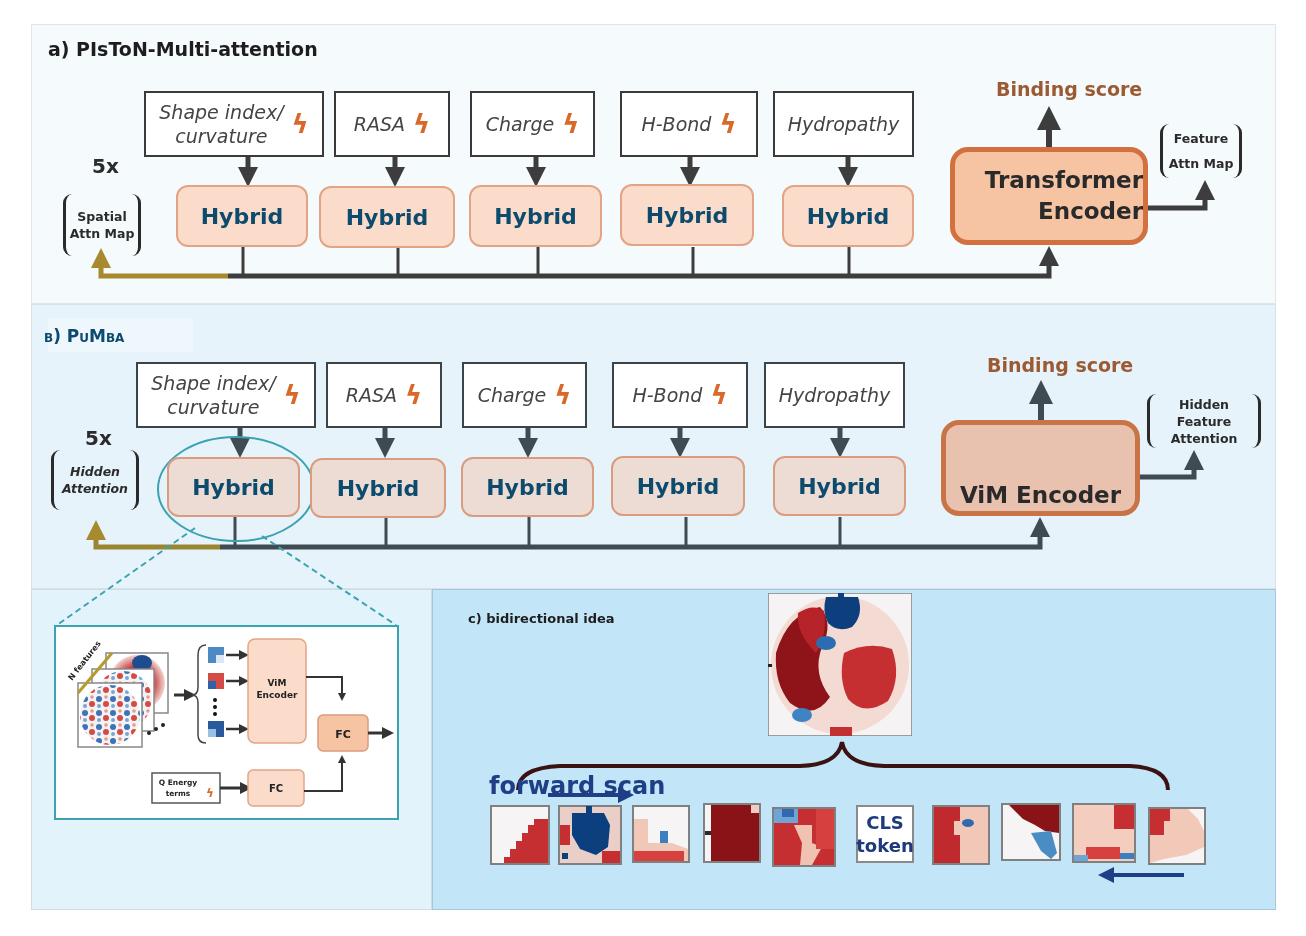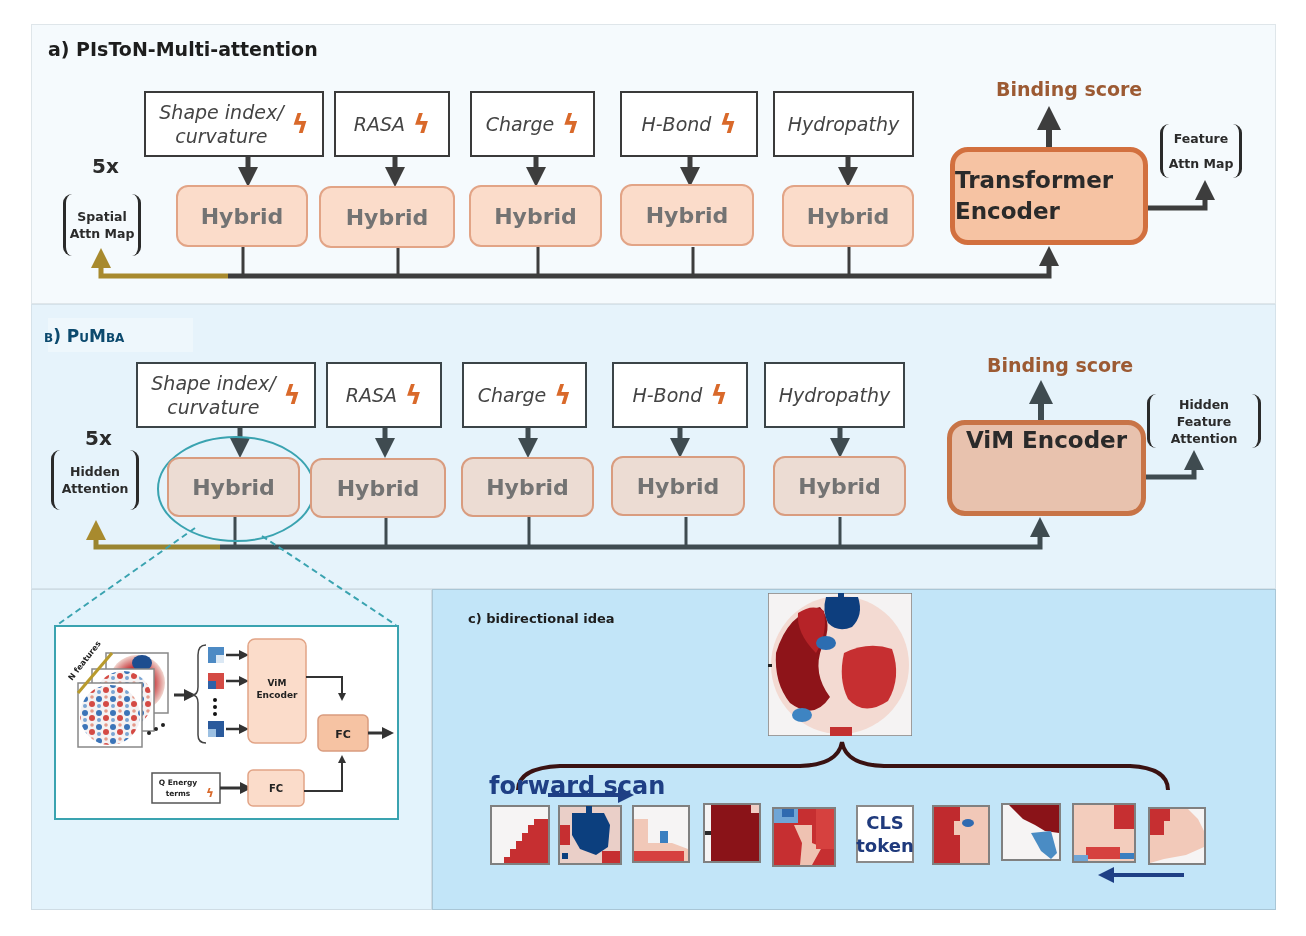--- a/index.html
+++ b/index.html
@@ -6,23 +6,23 @@
   body { width:1306px; height:936px; position:relative; overflow:hidden; font-family:"DejaVu Sans", sans-serif; }
   .abs { position:absolute; }
   .panel-a { left:31px; top:24px; width:1245px; height:280px; background:#f5fafd; border:1px solid #dfe6ea; box-sizing:border-box; }
   .panel-b { left:31px; top:304px; width:1245px; height:285px; background:#e6f3fb; border:1px solid #d5e2ea; box-sizing:border-box; }
   .panel-c-left { left:31px; top:589px; width:401px; height:321px; background:#e3f3fc; border:1px solid #cfdce4; box-sizing:border-box; }
   .panel-c { left:432px; top:589px; width:844px; height:321px; background:#c2e5f8; border:1px solid #a9c6d6; box-sizing:border-box; }
   .title { font-weight:bold; color:#1d1d1d; font-family:"DejaVu Sans", sans-serif; }
   .feat { background:#ffffff; border:2px solid #3a3a3a; box-sizing:border-box; display:flex; align-items:center; justify-content:center; font-style:italic; color:#444; font-size:19px; text-align:center; line-height:24px; font-family:"DejaVu Sans", sans-serif; }
   .feat-b { border-color:#3b4448; }
   .bolt { color:#d9692a; font-style:normal; font-size:26px; margin-left:8px; font-weight:bold; }
-  .hyb { background:#fbdcca; border:2px solid #e2a486; border-radius:12px; box-sizing:border-box; display:flex; align-items:center; justify-content:center; font-weight:bold; font-size:22px; color:#737373; }
+  .hyb { background:#fbdcca; border:2px solid #e2a486; border-radius:12px; box-sizing:border-box; display:flex; align-items:center; justify-content:center; font-weight:bold; font-size:22px; color:#0c4a6e; }
   .hyb-b { background:#ecdcd3; border-color:#d99c7f; }
-  .enc { background:#f6c3a3; border:5px solid #d2703f; border-radius:18px; box-sizing:border-box; display:flex; align-items:flex-start; justify-content:center; font-weight:bold; font-size:23px; color:#2a2a2a; text-align:center; line-height:31px; }
+  .enc { background:#f6c3a3; border:5px solid #d2703f; border-radius:18px; box-sizing:border-box; display:flex; align-items:flex-end; justify-content:center; font-weight:bold; font-size:23px; color:#2a2a2a; text-align:center; line-height:31px; }
   .enc-b { background:#e8c2ae; border-color:#c87447; }
   .bind { color:#9c5a33; font-weight:bold; font-size:19px; }
   .bracket { border-left:3px solid #2a2a2a; border-right:3px solid #2a2a2a; border-radius:9px; box-sizing:border-box; display:flex; align-items:center; justify-content:center; text-align:center; font-weight:bold; font-size:12.5px; color:#2b2b2b; line-height:17px; }
   .fivex { font-weight:bold; font-size:20px; color:#2b2b2b; }
   .scan-label { color:#1e3f85; font-weight:bold; font-size:24px; }
   .cls { background:#fff; border:2px solid #8a8a8a; box-sizing:border-box; display:flex; align-items:center; justify-content:center; text-align:center; color:#1f3a7c; font-weight:bold; font-size:18px; line-height:23px; }
   svg text { font-family:"DejaVu Sans", sans-serif; }
 </style>
 </head>
 <body>
@@ -176,30 +176,30 @@
 <div class="abs feat feat-b" style="left:764px;top:362px;width:141px;height:66px;">
   <span>Hydropathy</span>
 </div>
 
 <div class="abs hyb hyb-b" style="left:167px;top:457px;width:133px;height:60px;">Hybrid</div>
 <div class="abs hyb hyb-b" style="left:310px;top:458px;width:136px;height:60px;">Hybrid</div>
 <div class="abs hyb hyb-b" style="left:461px;top:457px;width:133px;height:60px;">Hybrid</div>
 <div class="abs hyb hyb-b" style="left:611px;top:456px;width:134px;height:60px;">Hybrid</div>
 <div class="abs hyb hyb-b" style="left:773px;top:456px;width:133px;height:60px;">Hybrid</div>
 
-<div class="abs enc enc-b" style="left:941px;top:420px;width:199px;height:96px;margin-left:6px;">ViM Encoder</div>
+<div class="abs enc enc-b" style="left:941px;top:420px;width:199px;height:96px;">ViM Encoder</div>
 <div class="abs bind" style="left:987px;top:354px;">Binding score</div>
 
 <div class="abs bracket" style="left:1147px;top:394px;width:114px;height:54px;flex-direction:column;">
   <span>Hidden Feature</span>
   <span>Attention</span>
 </div>
 
 <div class="abs fivex" style="left:85px;top:426px;">5x</div>
-<div class="abs bracket" style="left:51px;top:450px;width:88px;height:60px;flex-direction:column;">
+<div class="abs bracket" style="left:51px;top:450px;width:88px;height:60px;flex-direction:column;font-style:italic;">
   <span>Hidden</span>
   <span>Attention</span>
 </div>
 
 <div class="abs" style="left:54px;top:625px;width:345px;height:195px;background:#ffffff;border:2px solid #3aa3b0;box-sizing:border-box;"></div>
 
 <svg class="abs" style="left:54px;top:625px;" width="345" height="195">
   <defs>
     <radialGradient id="mapA" cx="50%" cy="50%" r="50%">
       <stop offset="0%" stop-color="#d8484a"></stop>

